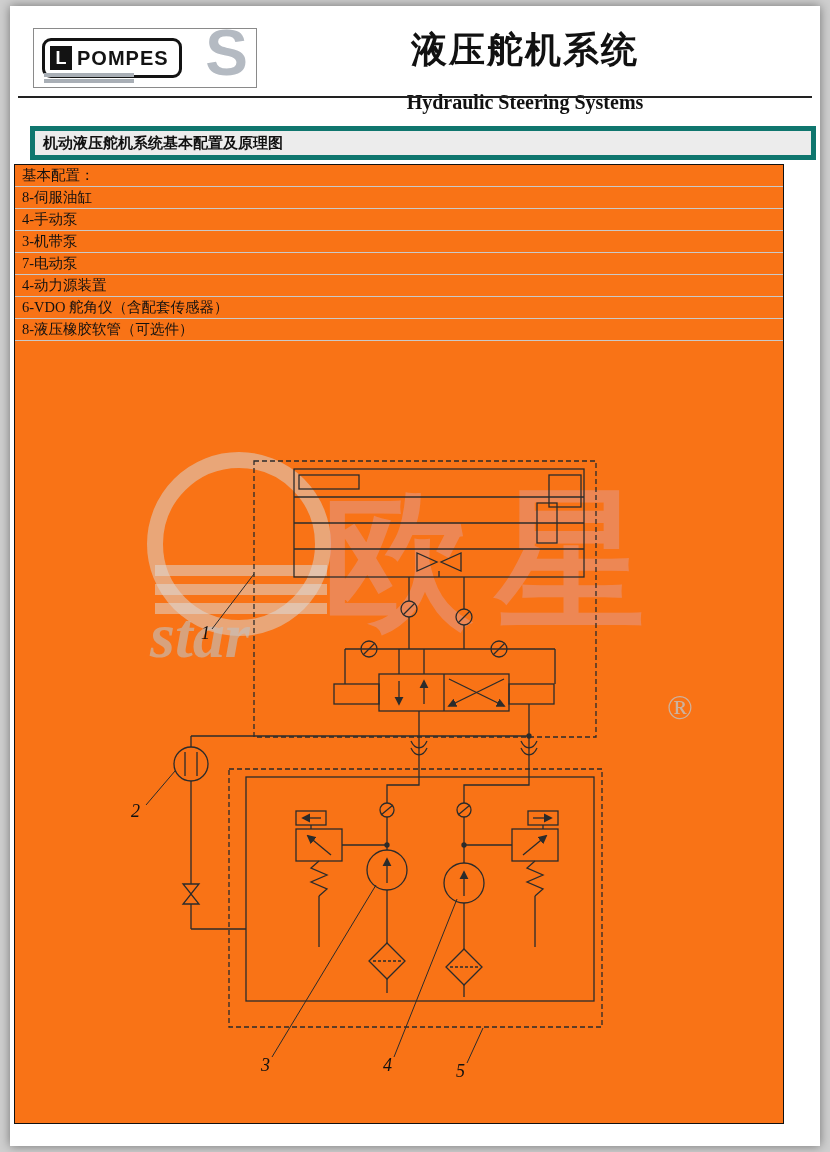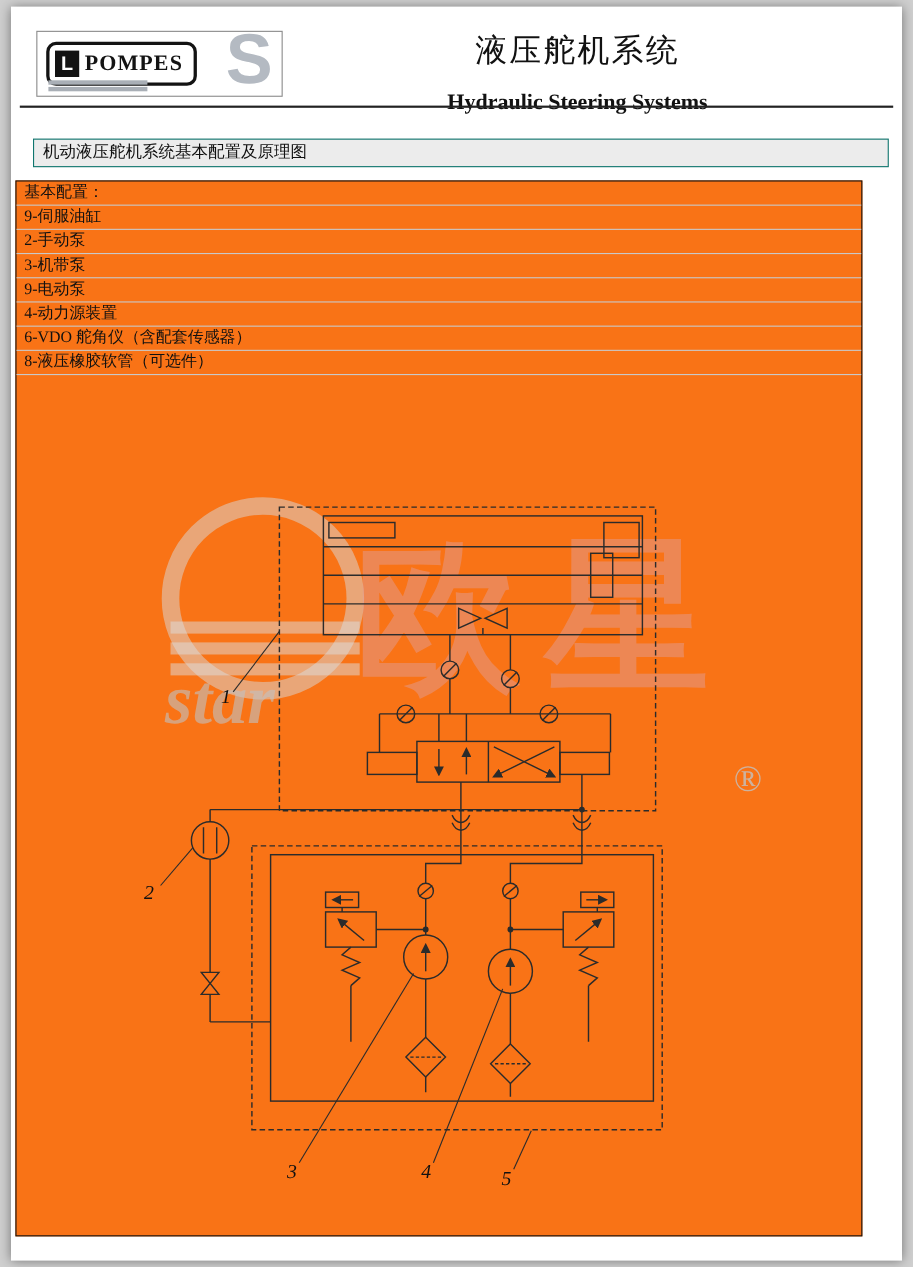--- a/index.html
+++ b/index.html
@@ -26,38 +26,38 @@
     position:absolute;left:8px;top:9px;height:34px;
     border:3px solid #131313;border-radius:9px;background:#fff;
     display:flex;align-items:center;gap:5px;padding:0 10px 0 5px;
   }
   .logo-l{
     background:#131313;color:#fff;width:22px;height:24px;
     display:flex;align-items:center;justify-content:center;
     font-family:"Liberation Sans",sans-serif;font-weight:bold;font-size:18px;
   }
   .logo-text{
-    font-family:Liberation Serif, serif;font-weight:800;
+    font-family:Liberation Sans, sans-serif;font-weight:800;
     font-size:20px;letter-spacing:1px;color:#131313;
   }
   .logo-bars{position:absolute;left:10px;bottom:4px;width:90px;}
   .logo-bars i{display:block;height:4px;background:#a9afb6;margin-top:2px;}
   .titles{
     position:absolute;left:250px;top:20px;width:530px;text-align:center;
   }
-  .title-zh{font-size:29px;font-weight:normal;letter-spacing:2px;}
+  .title-zh{font-size:36px;font-weight:bold;letter-spacing:2px;}
   .title-en{font-size:20px;font-weight:bold;margin-top:16px;}
   .header-rule{
     position:absolute;left:8px;right:8px;top:90px;border-top:2px solid #222;
   }
   
   .section-bar{
     position:absolute;left:20px;top:120px;width:768px;height:24px;
-    border:1px solid #0f766e;background:#ececec;
-    font-size:15px;font-weight:normal;line-height:24px;padding-left:8px;
+    border:5px solid #0f766e;background:#ececec;
+    font-size:15px;font-weight:bold;line-height:24px;padding-left:8px;
     box-sizing:content-box;
   }
   
   .content-box{
     position:absolute;left:4px;top:158px;width:768px;height:958px;
     border:1px solid #111;background:#f97316;
   }
   .config-list{position:absolute;left:0;top:0;width:768px;}
   .config-list .row{
     height:21px;line-height:21px;font-size:14.5px;padding-left:7px;
@@ -86,24 +86,24 @@
     <div class="title-zh">液压舵机系统</div>
     <div class="title-en">Hydraulic Steering Systems</div>
   </div>
   <div class="header-rule"></div>
 
   <div class="section-bar">机动液压舵机系统基本配置及原理图</div>
 
   <div class="content-box">
     <div class="config-list">
       <div class="row">基本配置：</div>
-      <div class="row">9-伺服油缸</div>
-      <div class="row">2-手动泵</div>
+      <div class="row">8-伺服油缸</div>
+      <div class="row">4-手动泵</div>
       <div class="row">3-机带泵</div>
-      <div class="row">9-电动泵</div>
+      <div class="row">7-电动泵</div>
       <div class="row">4-动力源装置</div>
       <div class="row">6-VDO 舵角仪（含配套传感器）</div>
       <div class="row">8-液压橡胶软管（可选件）</div>
     </div>
 
     <div class="diagram">
       <svg width="768" height="715" viewBox="0 0 768 715">
         <defs>
           <marker id="ah" viewBox="0 0 10 10" refX="8" refY="5" markerWidth="7" markerHeight="7" orient="auto">
             <path d="M0,0 L10,5 L0,10 z" fill="#2b2b2b"></path>

